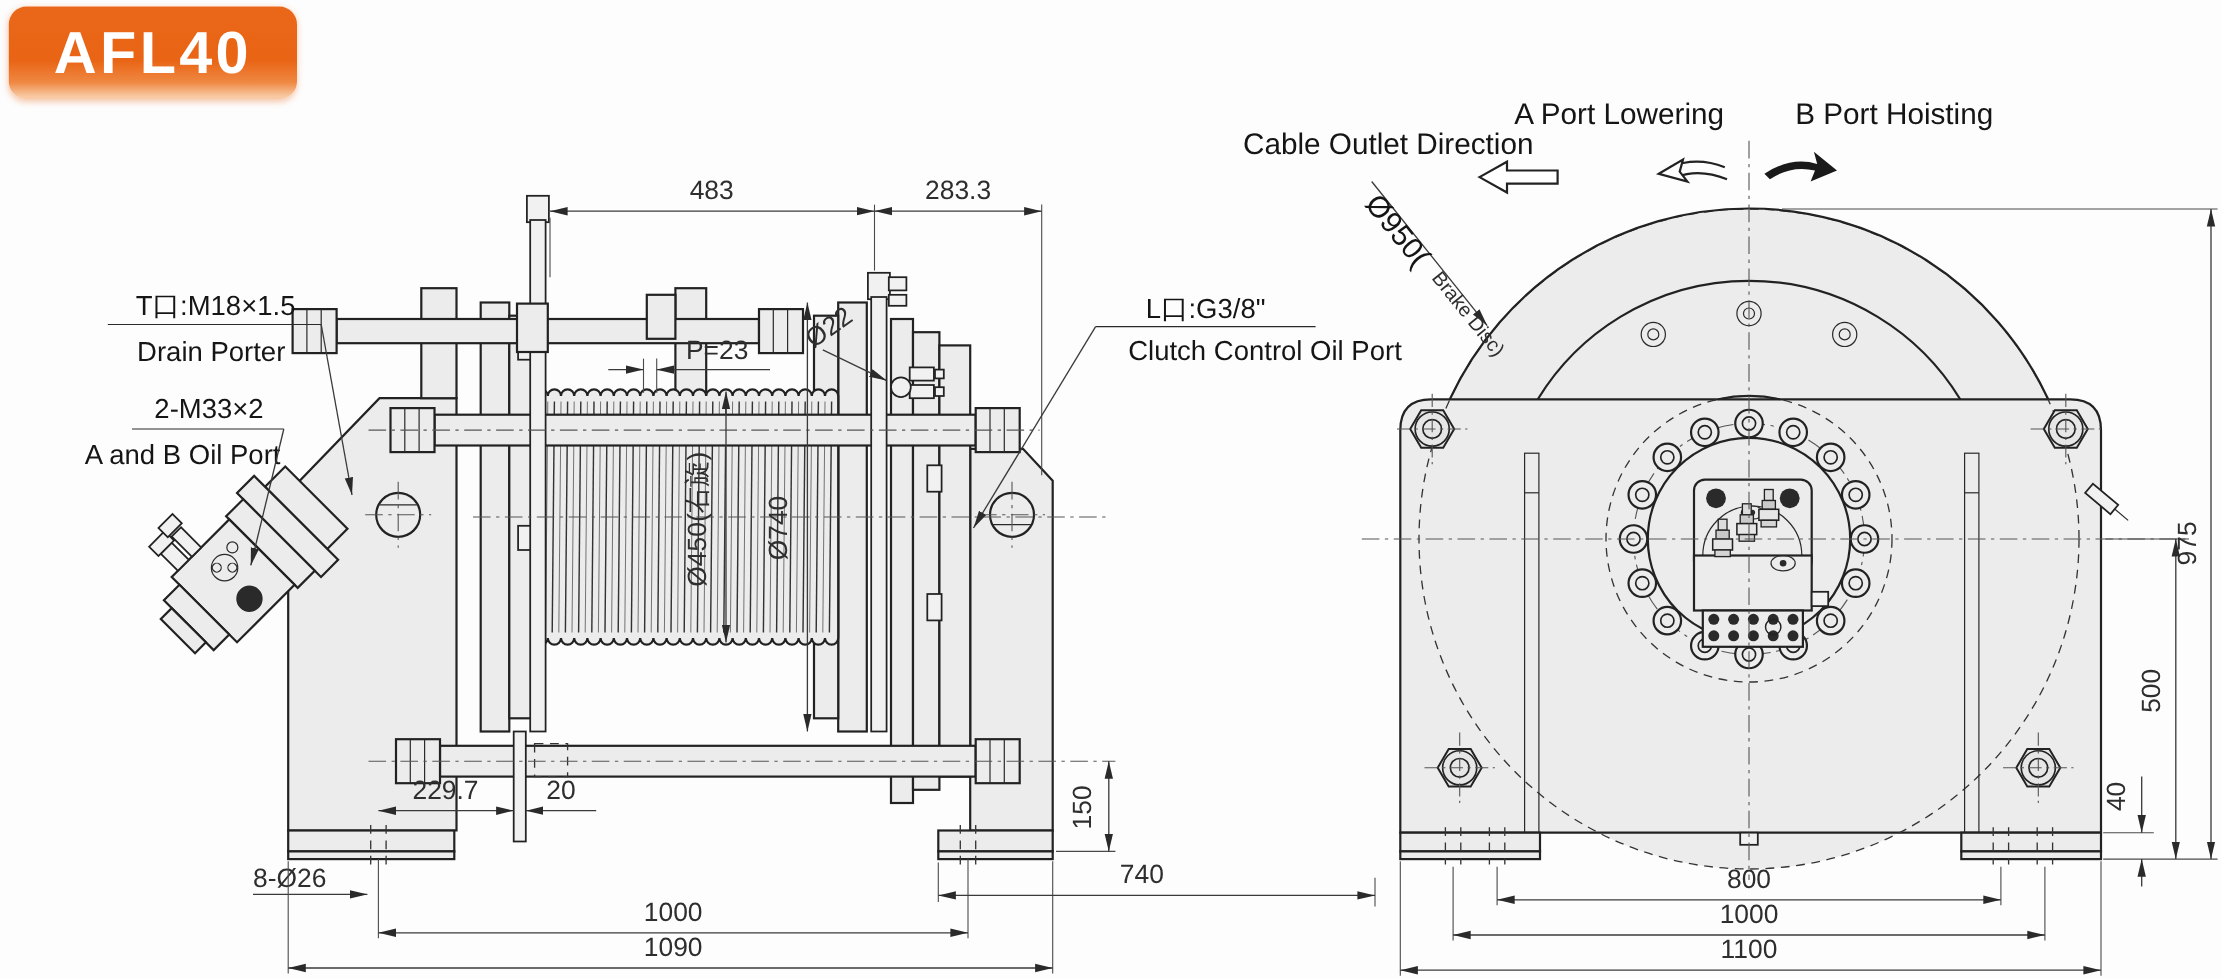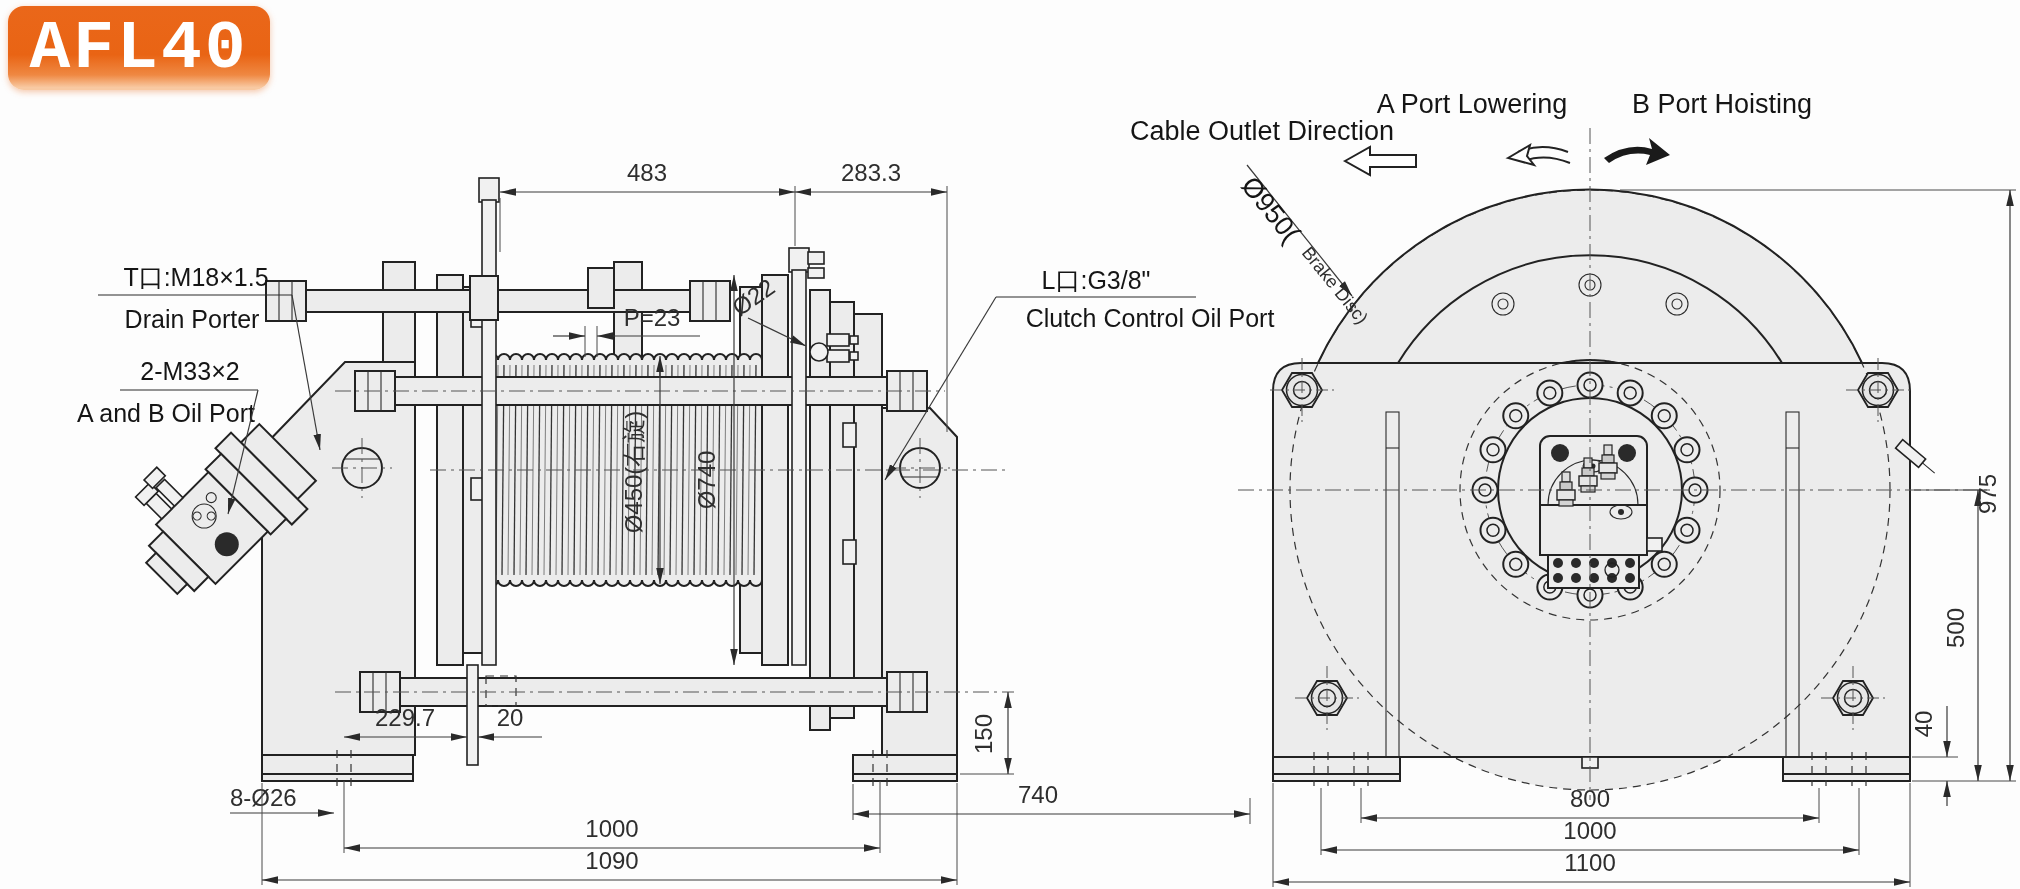--- a/index.html
+++ b/index.html
@@ -2,21 +2,21 @@
 <html><head>
 <meta charset="utf-8">
 <style>
   html,body{margin:0;padding:0;background:#ffffff;}
   #stage{position:relative;width:2020px;height:889px;background:#fdfdfd;overflow:hidden;
          font-family:"Liberation Sans", sans-serif;}
   #badge{position:absolute;left:8px;top:6px;width:262px;height:84px;border-radius:16px;
          background:linear-gradient(180deg,#ea671a 0%,#e96414 58%,#ef8842 82%,#f8c9a2 97%);
          display:flex;align-items:center;justify-content:center;
          box-shadow:0 2px 6px rgba(233,100,20,.35);}
-  #badge span{color:#fff;font-size:68px;font-weight:800;letter-spacing:3px;font-family:Liberation Mono, monospace;}
+  #badge span{color:#fff;font-size:54px;font-weight:800;letter-spacing:3px;}
   svg{position:absolute;left:0;top:0;}
   svg text{font-family:"Liberation Sans", sans-serif;fill:#2e2e2e;}
   .dim{font-size:24px;}
   .lbl{font-size:25px;fill:#151515;}
   .big{font-size:27px;fill:#151515;}
   .sm{font-size:18px;}
   .ln{stroke:#222;stroke-width:2;fill:none;}
   .thin{stroke:#2a2a2a;stroke-width:1.1;fill:none;}
   .fillA{fill:#ececec;stroke:#222;stroke-width:2;}
   .fillB{fill:#f1f1f1;stroke:#222;stroke-width:1.6;}

